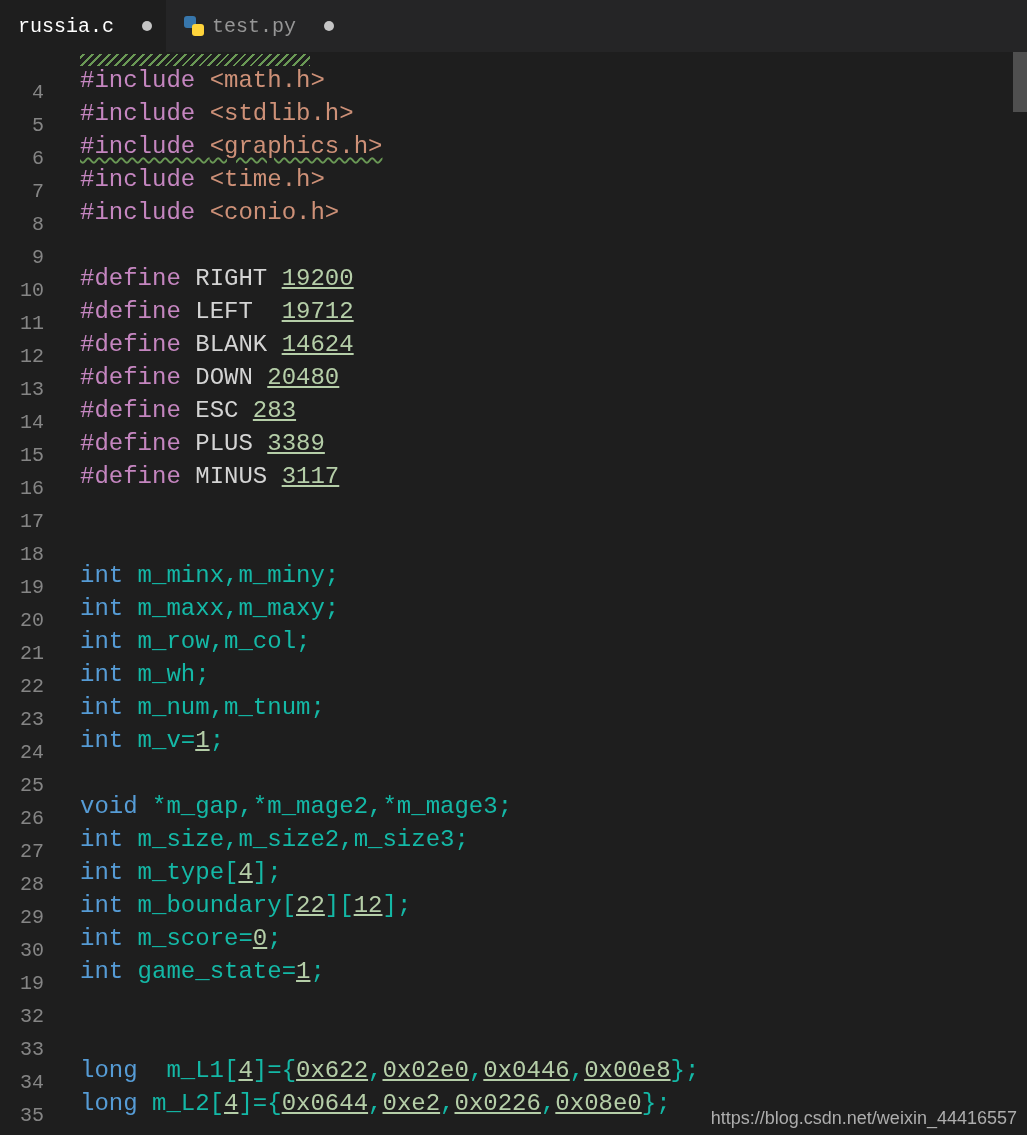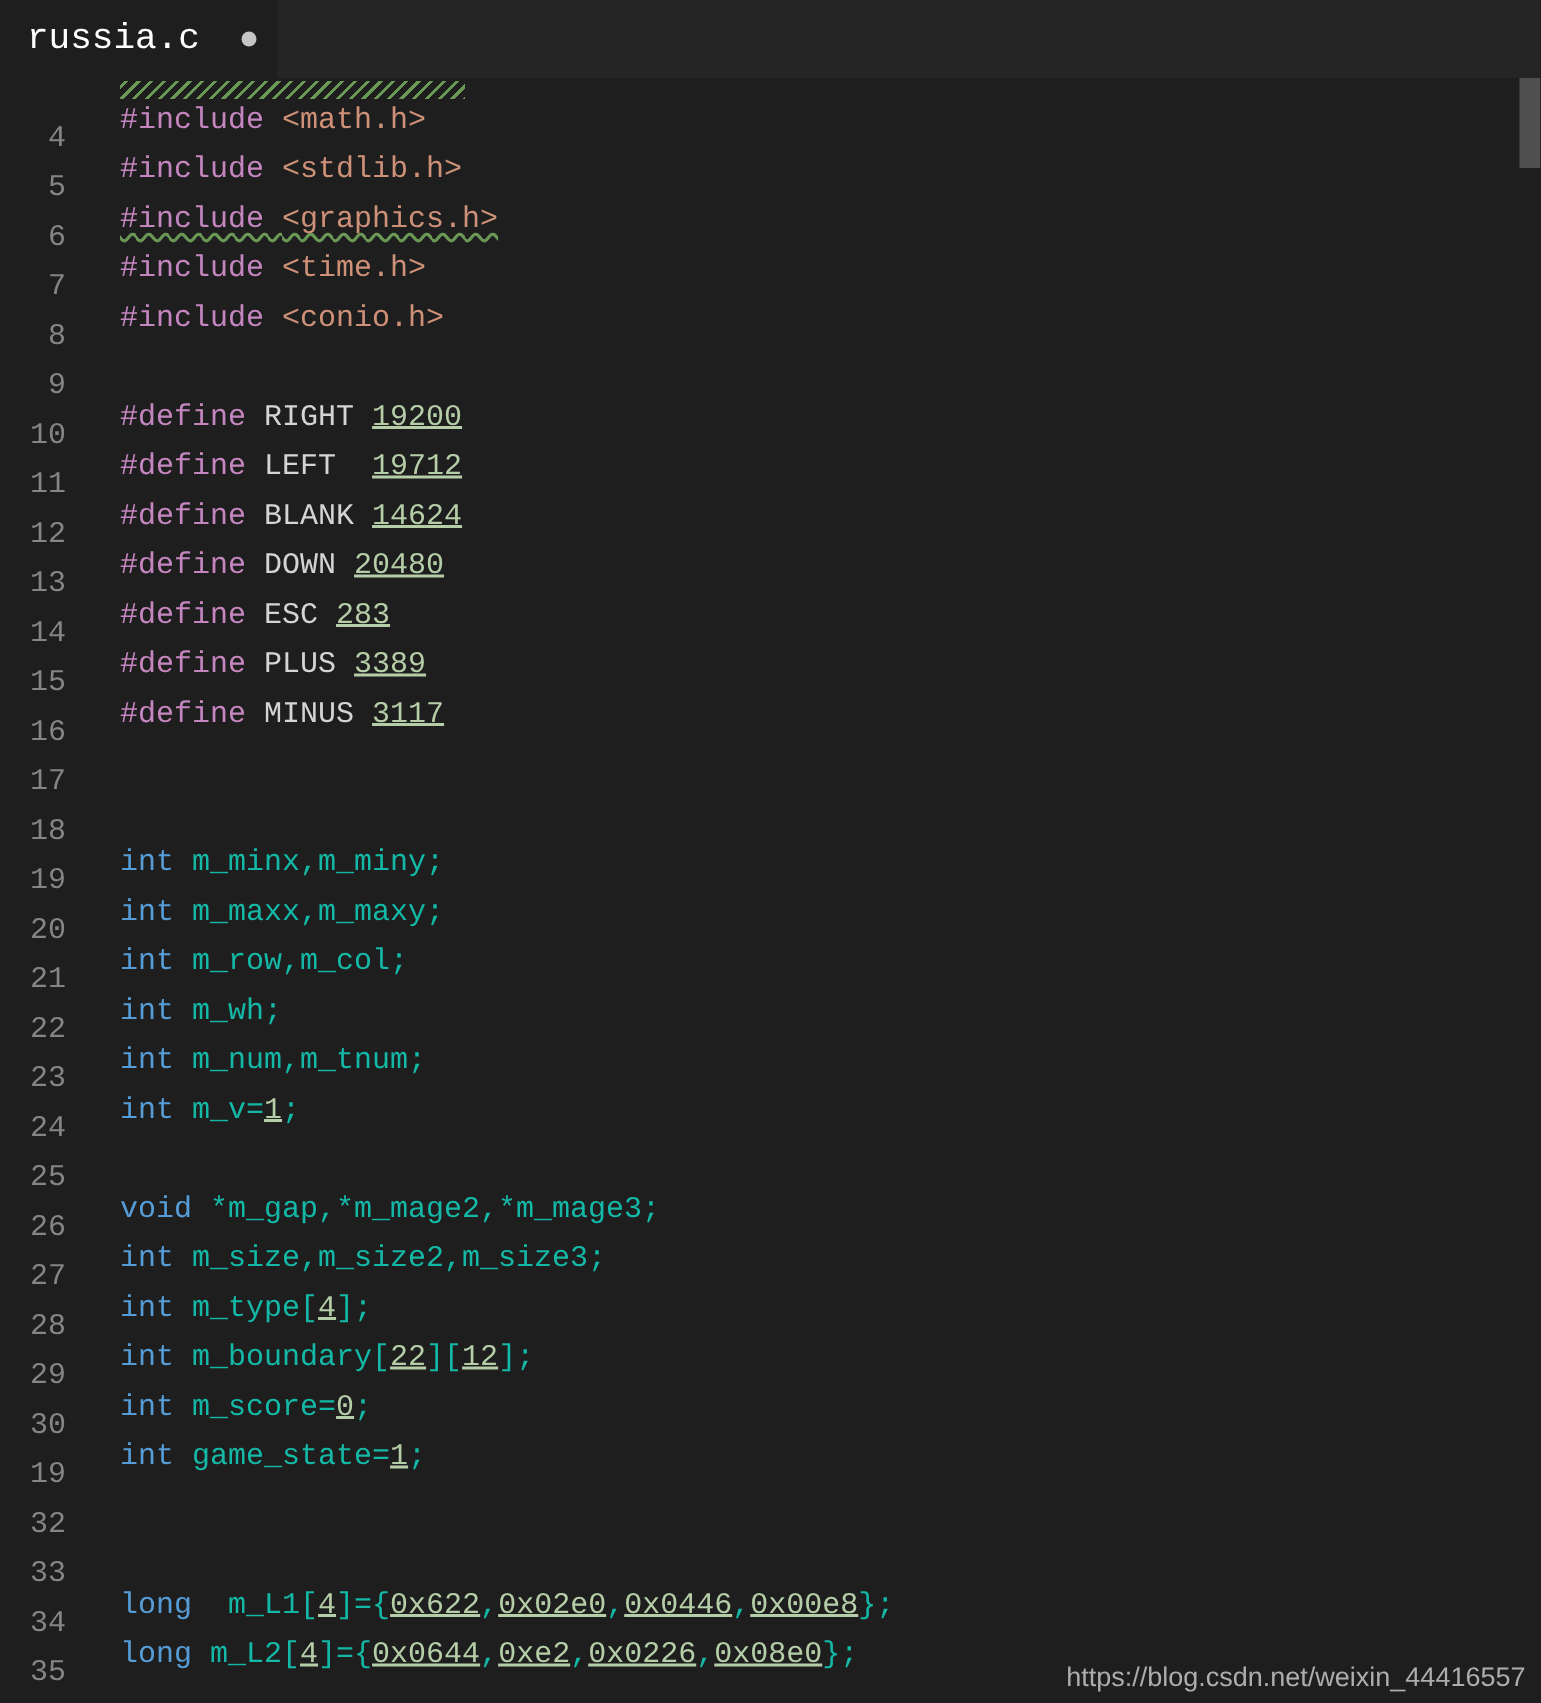--- a/index.html
+++ b/index.html
@@ -18,21 +18,21 @@
     background: #252526;
     height: 52px;
   }
   .tab {
     display: flex;
     align-items: center;
     padding: 0 14px 0 18px;
     height: 52px;
     gap: 8px;
     color: #969696;
-    font-size: 24px;
+    font-size: 20px;
     cursor: pointer;
   }
   .tab.active {
     background: #1e1e1e;
     color: #ffffff;
   }
   .tab .dot {
     width: 10px;
     height: 10px;
     border-radius: 50%;
@@ -64,21 +64,21 @@
     text-align: right;
     padding-right: 18px;
     color: #858585;
     font-size: 20px;
     line-height: 33px;
     user-select: none;
     padding-top: 12px;
   }
   .code {
     flex: 1;
-    font-size: 20px;
+    font-size: 24px;
     line-height: 33px;
     white-space: pre;
     padding-top: 12px;
     padding-left: 18px;
   }
   .codeline { height: 33px; position: relative; }
 
   .tok-pp { color: #c586c0; }        
   .tok-hdr { color: #ce9178; }       
   .tok-kw { color: #569cd6; }        
@@ -124,20 +124,25 @@
   }
 </style>
 </head>
 <body>
 
 <div class="tabbar" id="tabbar">
     <div class="tab active">
       <span>russia.c</span>
       <span class="dot"></span>
     </div>
+    <div class="tab">
+      <span class="py-icon"></span>
+      <span>test.py</span>
+      <span class="dot"></span>
+    </div>
   </div>
 
 <div class="editor">
   <div class="gutter" id="gutter">
       <div style="height: 12px;"></div>
       <div>4</div>
       <div>5</div>
       <div>6</div>
       <div>7</div>
       <div>8</div>

